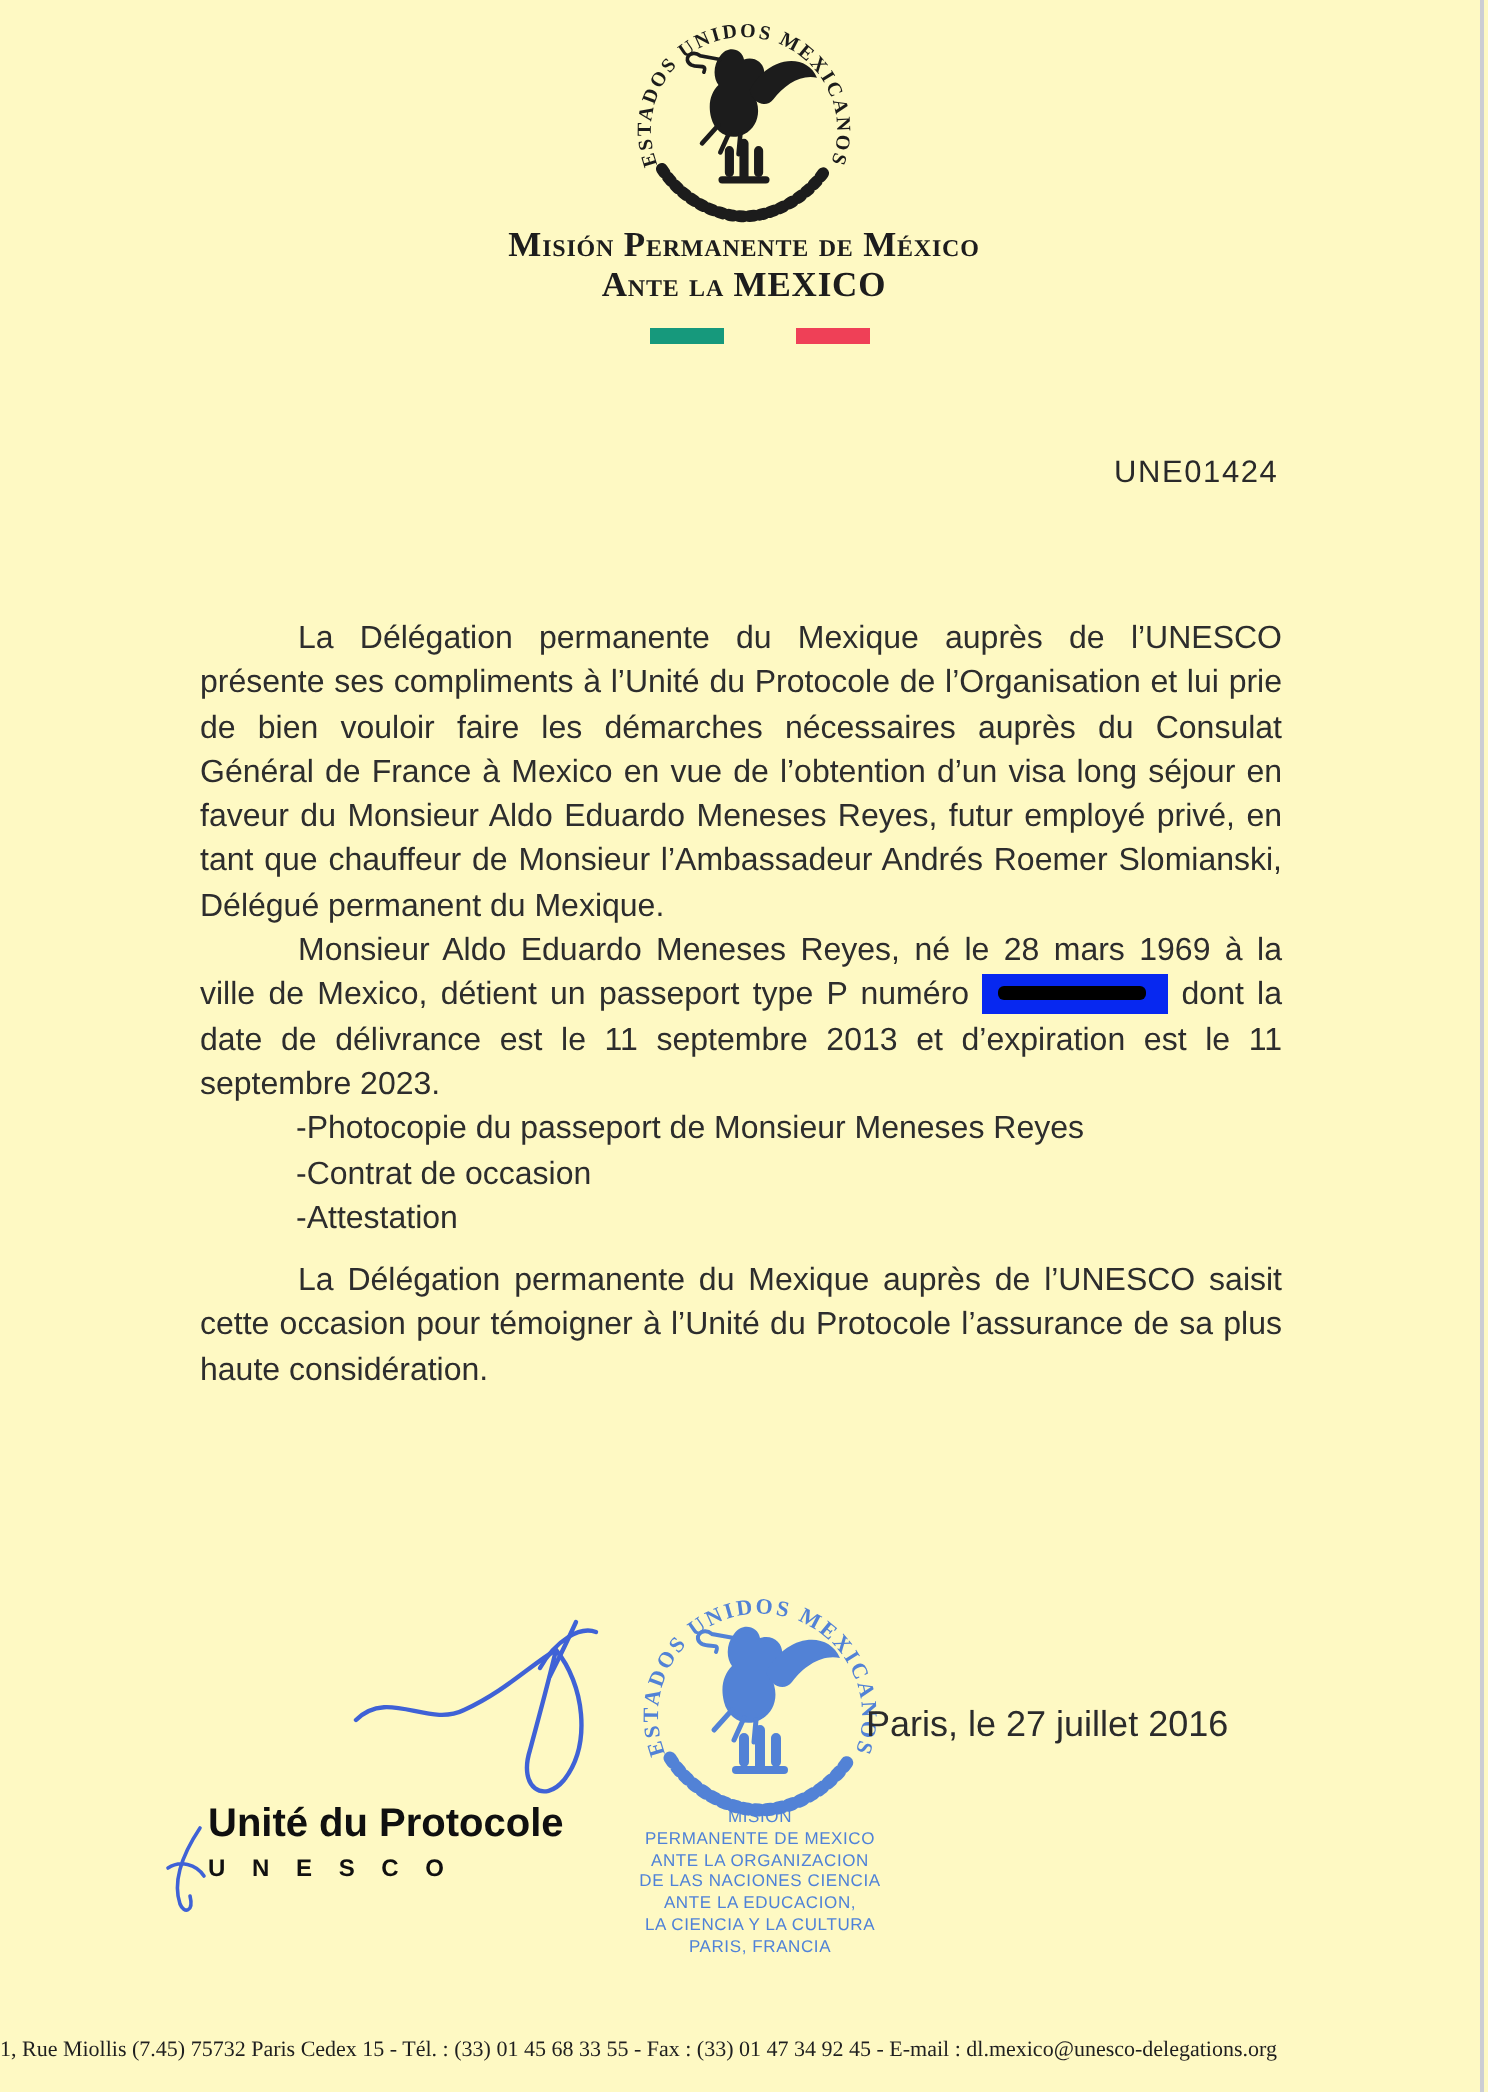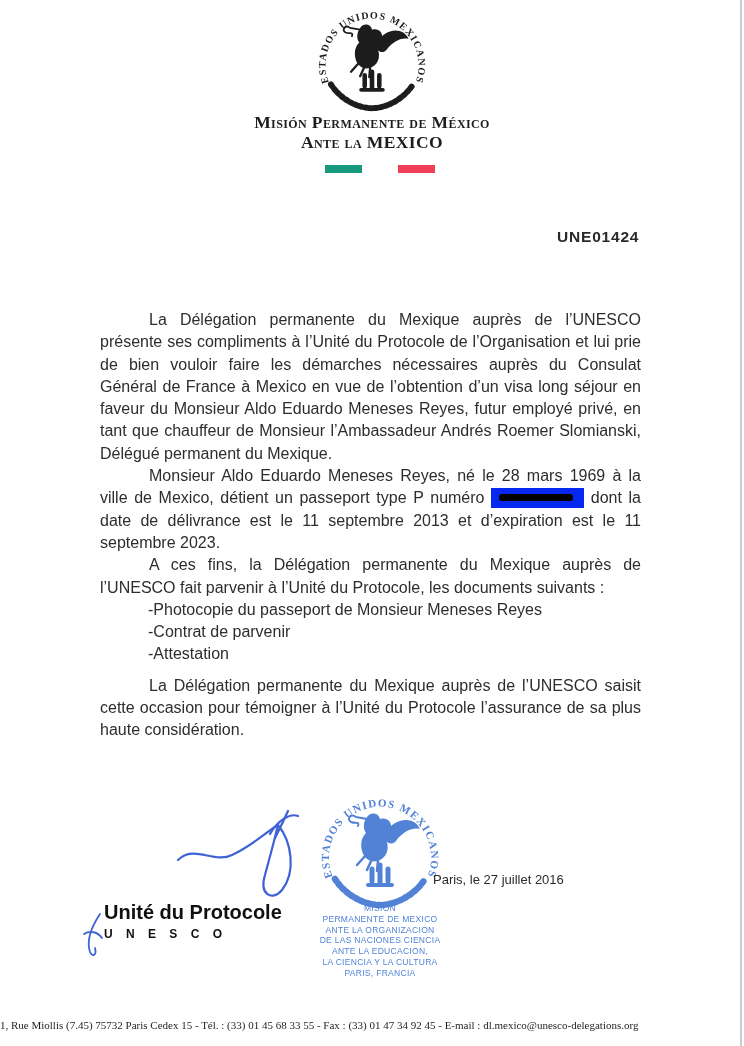--- a/index.html
+++ b/index.html
@@ -1,17 +1,17 @@
 <!DOCTYPE html>
 <html><head>
 <meta charset="utf-8">
 <style>
   html,body{margin:0;padding:0;background:#e8e8e8;}
   .page{
-    position:relative;width:744px;height:1046px;background:#ffffff;
+    position:relative;width:744px;height:1046px;background:#fef9c3;
     margin:0 auto;overflow:hidden;
     font-family:"Liberation Sans",sans-serif;color:#2d2d2d;
   }
   .scan-edge{position:absolute;top:0;right:2px;width:2px;height:100%;background:#cccdd4;}
 
   
   .doc-header{position:absolute;top:6px;left:0;width:744px;text-align:center;}
   .seal{display:block;margin:0 auto;overflow:visible;color:#1c1c1c;}
   .seal-blue{color:#5282d6;}
   .title1,.title2{
@@ -20,21 +20,21 @@
     letter-spacing:.4px;
   }
   .title1{margin-top:2px;}
   .flagbars{margin-top:7px;position:relative;left:8px;}
   .bar{display:inline-block;width:37px;height:8px;vertical-align:middle;}
   .bar.green{background:#16997c;margin-right:31px;}
   .bar.red{background:#ef4057;}
 
   .refnum{
     position:absolute;left:557px;top:228px;
-    font-size:15.5px;font-weight:bold;letter-spacing:.8px;color:#2a2a2a;
+    font-size:15.5px;font-weight:normal;letter-spacing:.8px;color:#2a2a2a;
   }
 
   
   .doc-body{
     position:absolute;left:100px;top:293px;width:541px;
     font-size:16px;line-height:22.3px;text-align:justify;color:#2d2d2d;margin-top:16px;
   }
   .doc-body p{margin:0;text-indent:49px;}
   .p1{margin-bottom:7px;}
   .p2{margin-bottom:8px;}
@@ -52,21 +52,21 @@
 
   
   .sig-script{position:absolute;left:172px;top:810px;overflow:visible;}
   .pen-mark{position:absolute;left:80px;top:912px;overflow:visible;}
   .stamp{position:absolute;left:316px;top:793px;width:128px;text-align:center;}
   .stamp-lines{margin-top:-4px;}
   .stamp-lines div{
     font-size:8.5px;font-weight:normal;line-height:10.8px;
     color:#4f82d8;letter-spacing:.3px;
   }
-  .date-line{position:absolute;left:433px;top:872px;font-size:13px;color:#2b2b2b;}
+  .date-line{position:absolute;left:433px;top:852px;font-size:18px;color:#2b2b2b;}
   .sender{position:absolute;left:104px;top:902px;color:#101010;}
   .sender-l1{font-size:20px;font-weight:bold;line-height:20px;}
   .sender-l2{font-size:12px;font-weight:bold;letter-spacing:5px;line-height:20px;margin-top:2px;}
 
   .doc-footer{
     position:absolute;left:0;top:1019px;width:744px;text-align:left;
     font-family:"Liberation Serif",serif;font-size:11px;color:#1f1f1f;
   }
 </style>
 </head>
@@ -106,25 +106,24 @@
 
   <div class="refnum">UNE01424</div>
 
   <main class="doc-body">
     <p class="p1">La Délégation permanente du Mexique auprès de l’UNESCO présente ses compliments à l’Unité du Protocole de l’Organisation et lui prie de bien vouloir faire les démarches nécessaires auprès du Consulat Général de France à Mexico en vue de l’obtention d’un visa long séjour en faveur du Monsieur Aldo Eduardo Meneses Reyes, futur employé privé, en tant que chauffeur de Monsieur l’Ambassadeur Andrés Roemer Slomianski, Délégué permanent du Mexique.</p>
 
     <p class="p2"><span>Monsieur Aldo Eduardo Meneses Reyes, né le 28 mars 1969 à la ville de Mexico, détient un passeport type P numéro</span>
       <span class="redaction"><span class="redaction-bar"></span></span>
       <span>dont la date de délivrance est le 11 septembre 2013 et d’expiration est le 11 septembre 2023.</span></p>
 
-    <p class="p3">A ces fins, la Délégation permanente du Mexique auprès de l’UNESCO fait parvenir à l’Unité du Protocole, les documents suivants :</p>
 
     <div class="doc-list">
       <div>-Photocopie du passeport de Monsieur Meneses Reyes</div>
-      <div>-Contrat de parvenir</div>
+      <div>-Contrat de occasion</div>
       <div>-Attestation</div>
     </div>
 
     <p class="closing">La Délégation permanente du Mexique auprès de l’UNESCO saisit cette occasion pour témoigner à l’Unité du Protocole l’assurance de sa plus haute considération.</p>
   </main>
 
   <svg class="sig-script" width="148" height="112" viewBox="0 0 148 112">
     <g fill="none" stroke="#3f62d6" stroke-width="2.2" stroke-linecap="round">
       <path d="M6,50 C22,34 42,54 60,45 C80,36 94,22 106,15"></path>
       <path d="M98,24 C106,10 118,3 126,6"></path>

